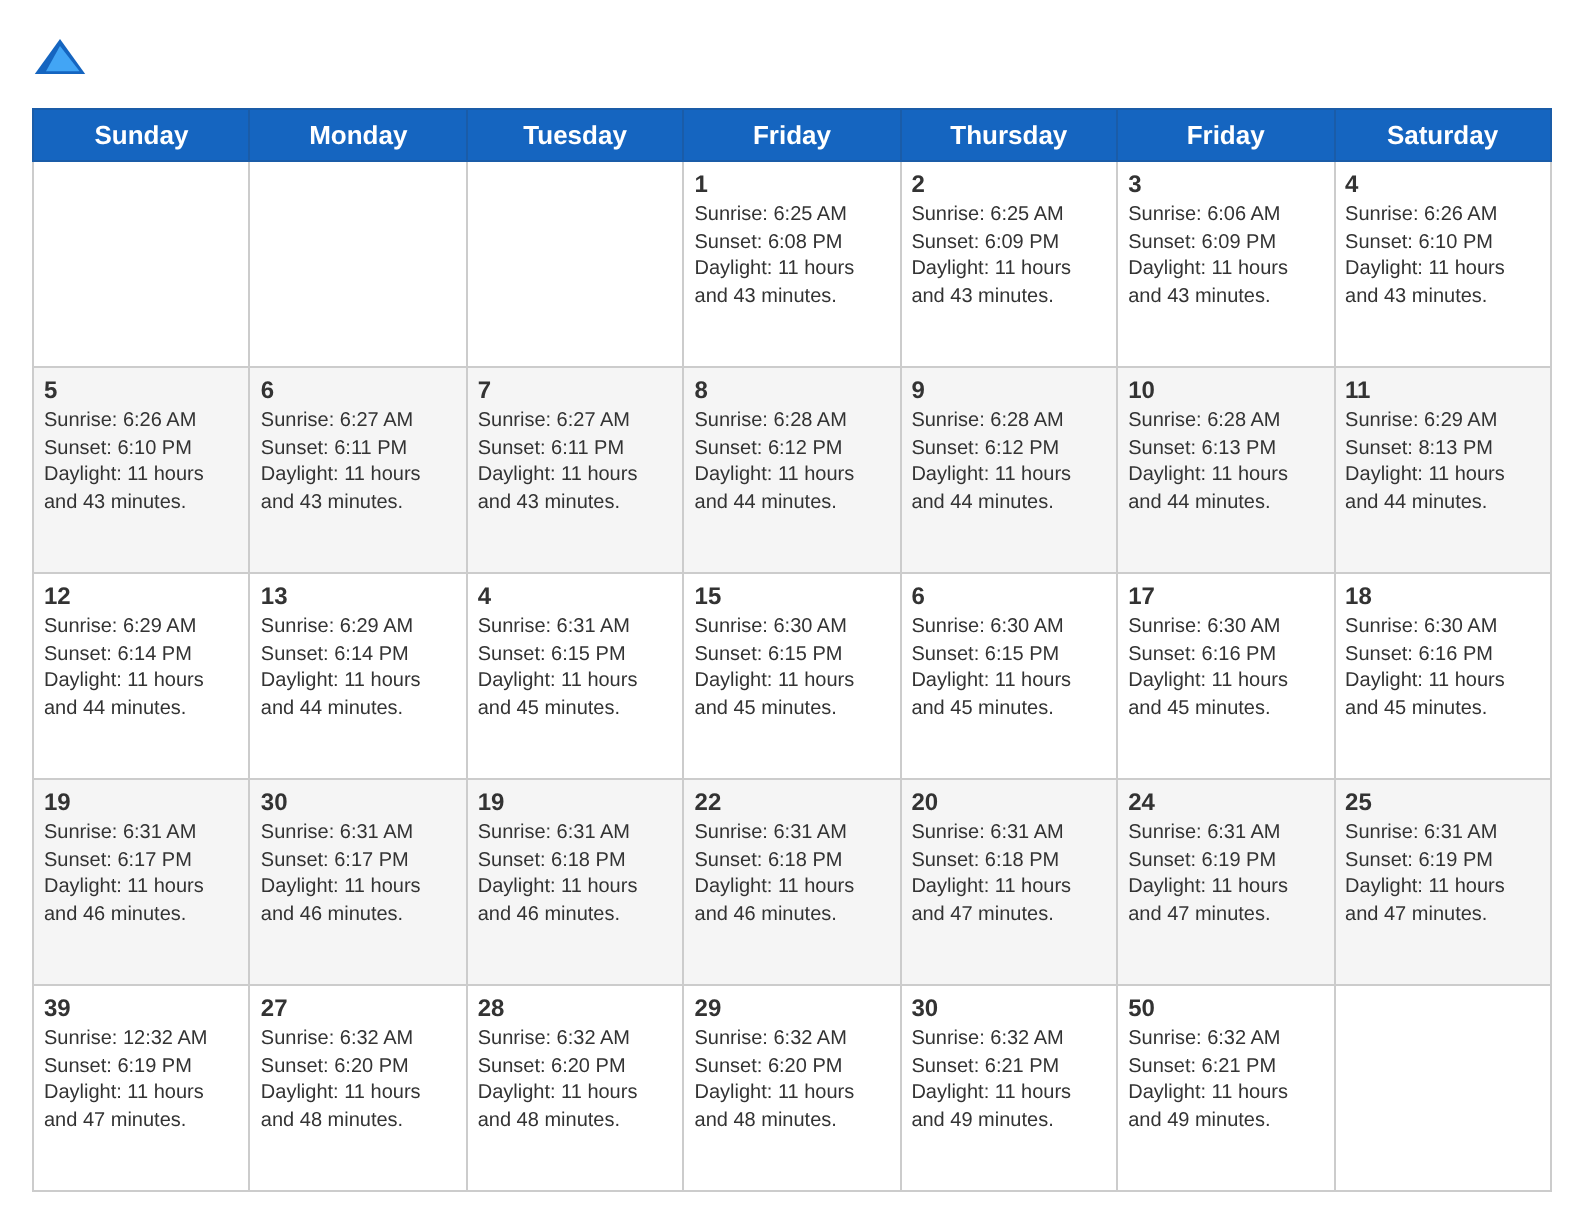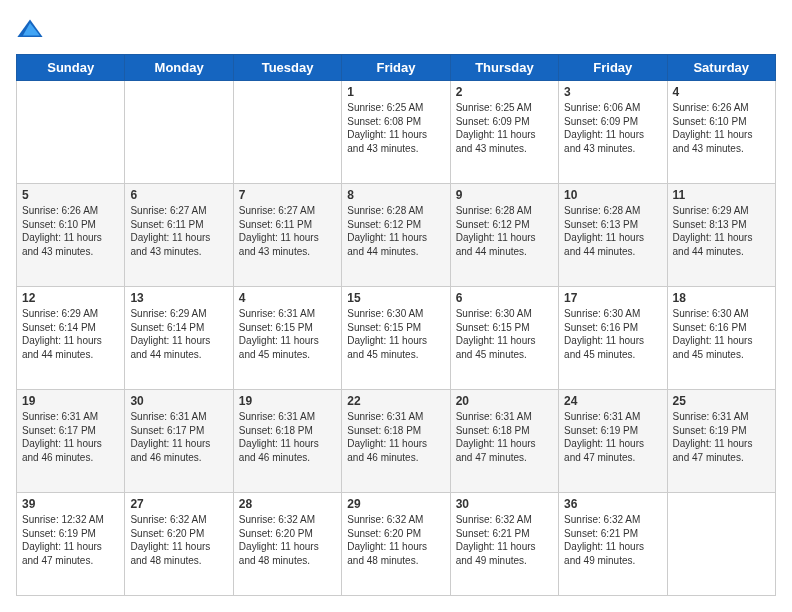--- a/index.html
+++ b/index.html
@@ -319,21 +319,21 @@
 Sunset: 6:20 PM
 Daylight: 11 hours and 48 minutes.</div>
           </td>
           <td>
             <span class="day-number">30</span>
             <div class="day-info">Sunrise: 6:32 AM
 Sunset: 6:21 PM
 Daylight: 11 hours and 49 minutes.</div>
           </td>
           <td>
-            <span class="day-number">36</span>
+            <span class="day-number">50</span>
             <div class="day-info">Sunrise: 6:32 AM
 Sunset: 6:21 PM
 Daylight: 11 hours and 49 minutes.</div>
           </td>
           <td></td>
         </tr>
       </tbody>
   </table>
 </div>
 

